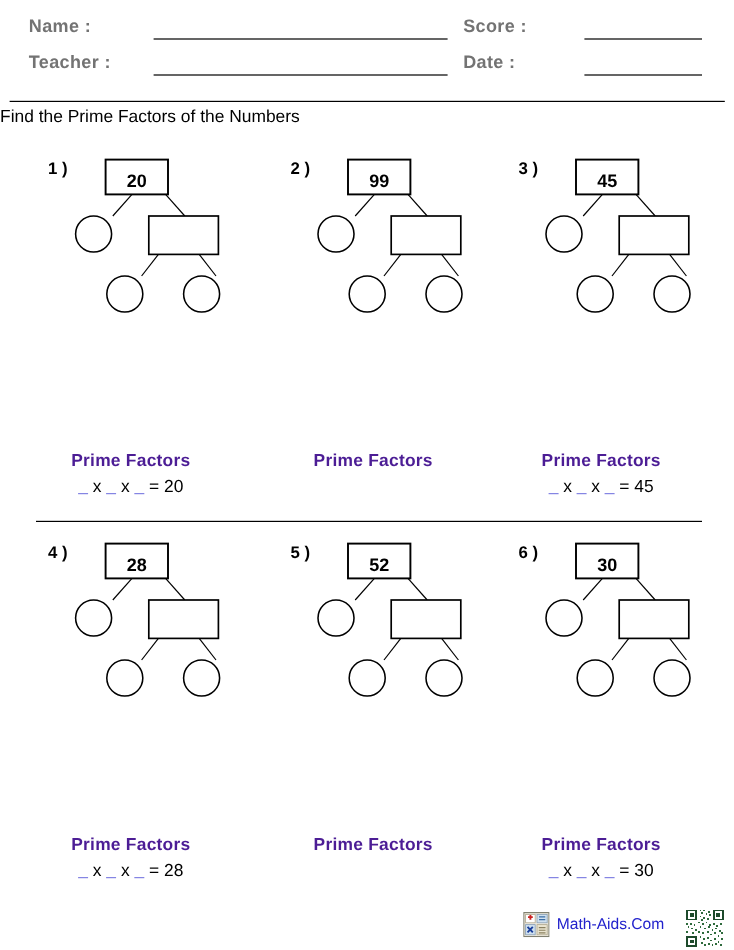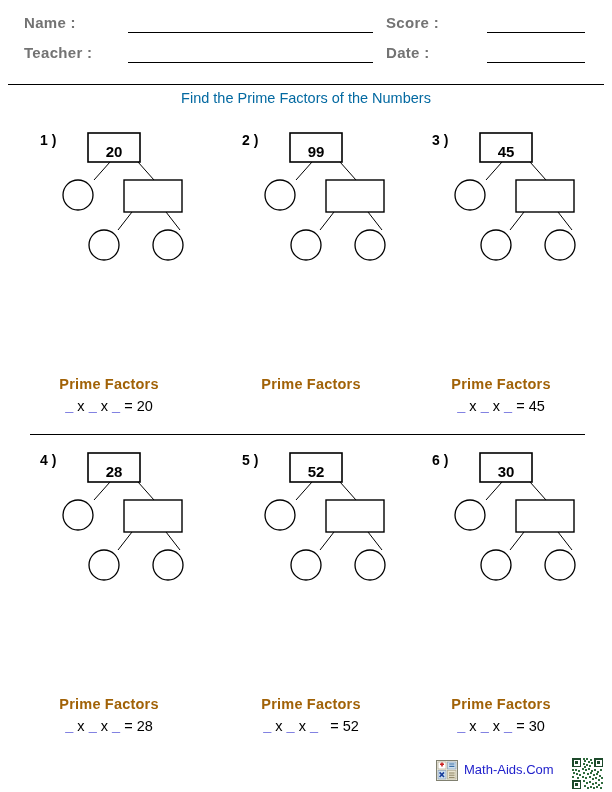--- a/index.html
+++ b/index.html
@@ -49,23 +49,22 @@
     position: absolute;
     left: 8px; top: 84px;
     width: 596px; height: 0;
     border-bottom: 1.5px solid #000;
   }
 
   #page-title {
     position: absolute;
     left: 0; top: 90px;
     width: 612px;
-    text-align: center;
     font-size: 14.5px;
-    color: #0369a1;
+    color: #000000;
   }
 
   
   #row-divider {
     position: absolute;
     left: 30px; top: 434px;
     width: 555px; height: 0;
     border-bottom: 1.4px solid #000;
   }
 
@@ -107,21 +106,21 @@
   
   .answer {
     position: absolute;
     left: 0; top: 250px;
     width: 190px;
     text-align: center;
   }
   .pf-title {
     font-size: 14.5px;
     font-weight: bold;
-    color: #a16207;
+    color: #4c1d95;
     letter-spacing: .2px;
     white-space: nowrap;
   }
   .pf-line {
     margin-top: 6px;
     font-size: 14.5px;
     color: #000;
     white-space: nowrap;
   }
   .blank {
@@ -303,21 +302,20 @@
 
     <rect x="110" y="54" width="58" height="32" fill="#fff" stroke="#000" stroke-width="1.4"></rect>
 
     <circle cx="90" cy="119" r="15" fill="#fff" stroke="#000" stroke-width="1.3"></circle>
     <circle cx="154" cy="119" r="15" fill="#fff" stroke="#000" stroke-width="1.3"></circle>
   </svg>
         <div class="node-num">52</div>
       </div>
       <div class="answer">
         <div class="pf-title">Prime Factors</div>
-        <div class="pf-line"><span class="blank">_</span> <span>x</span> <span class="blank">_</span> <span>x</span> <span class="blank">_</span><span class="gap-wide">&nbsp;&nbsp;</span><span>=</span> <span>52</span></div>
       </div>
     </div>
     <div class="problem" style="left: 406px; top: 446px;">
       <div class="pnum">6 )</div>
       <div class="tree">
   <svg width="190" height="145" viewBox="0 0 190 145">
 
     <line x1="96" y1="36" x2="80" y2="54" stroke="#000" stroke-width="1"></line>
     <line x1="124" y1="36" x2="140" y2="54" stroke="#000" stroke-width="1"></line>
 

